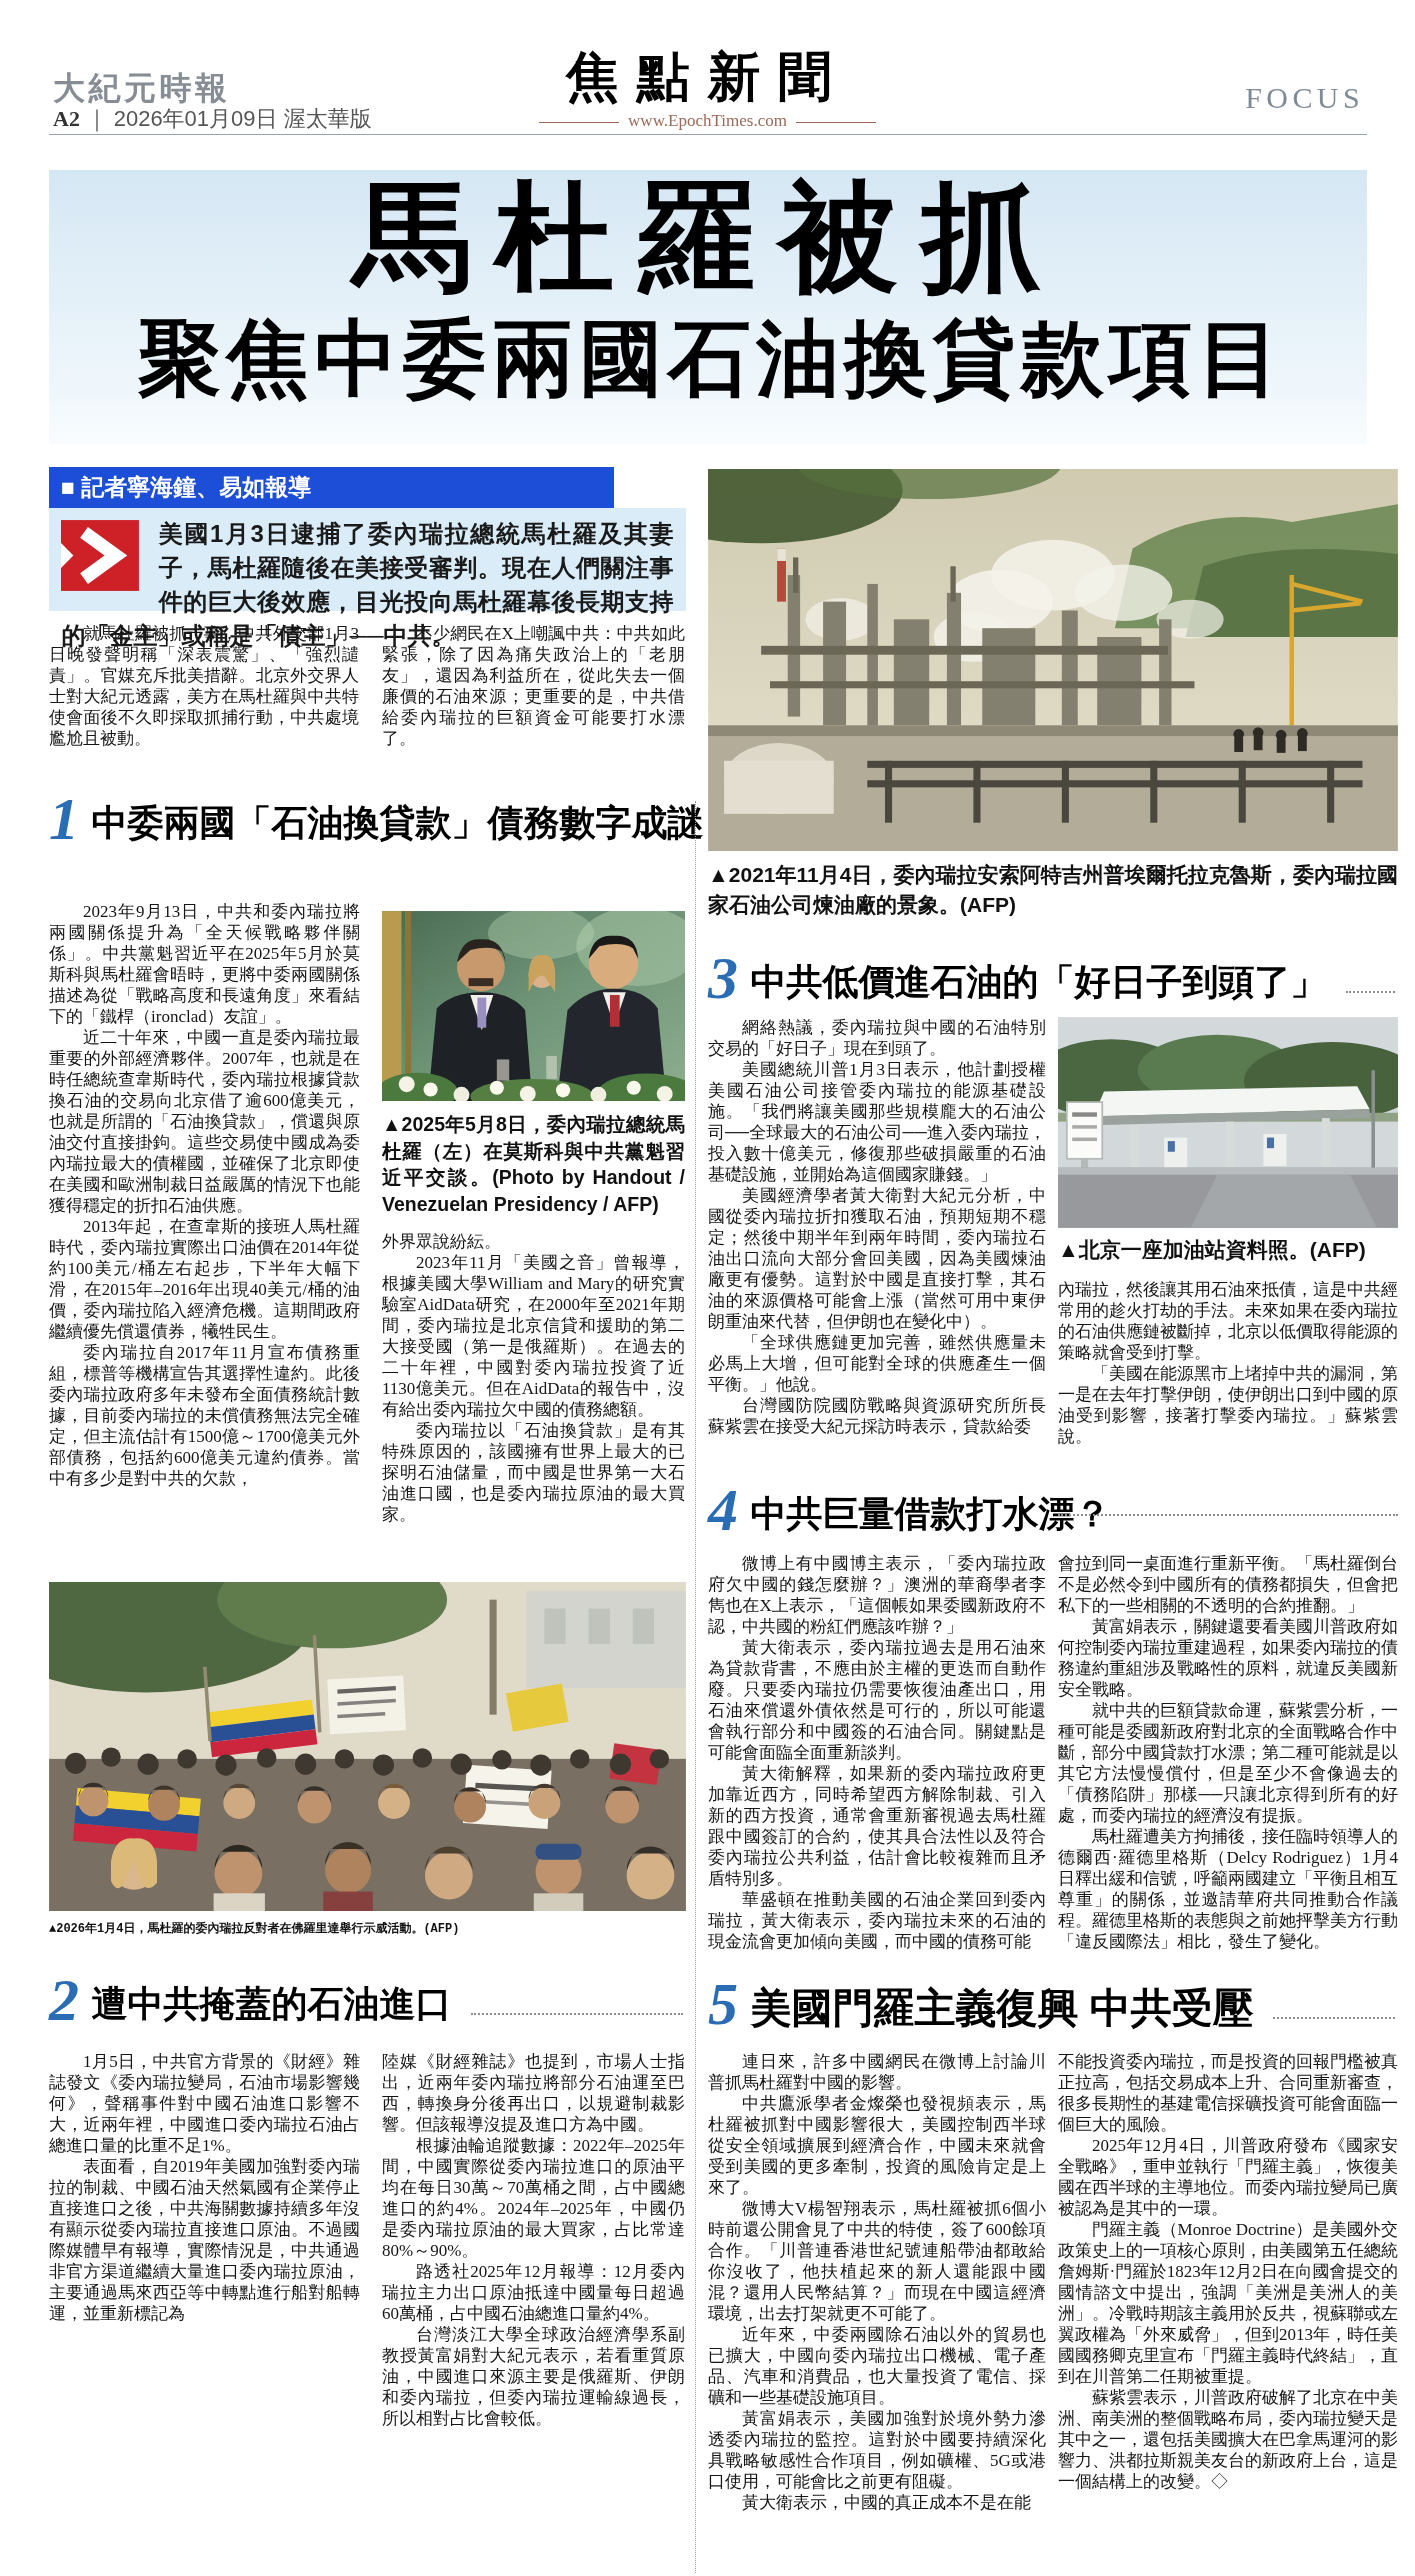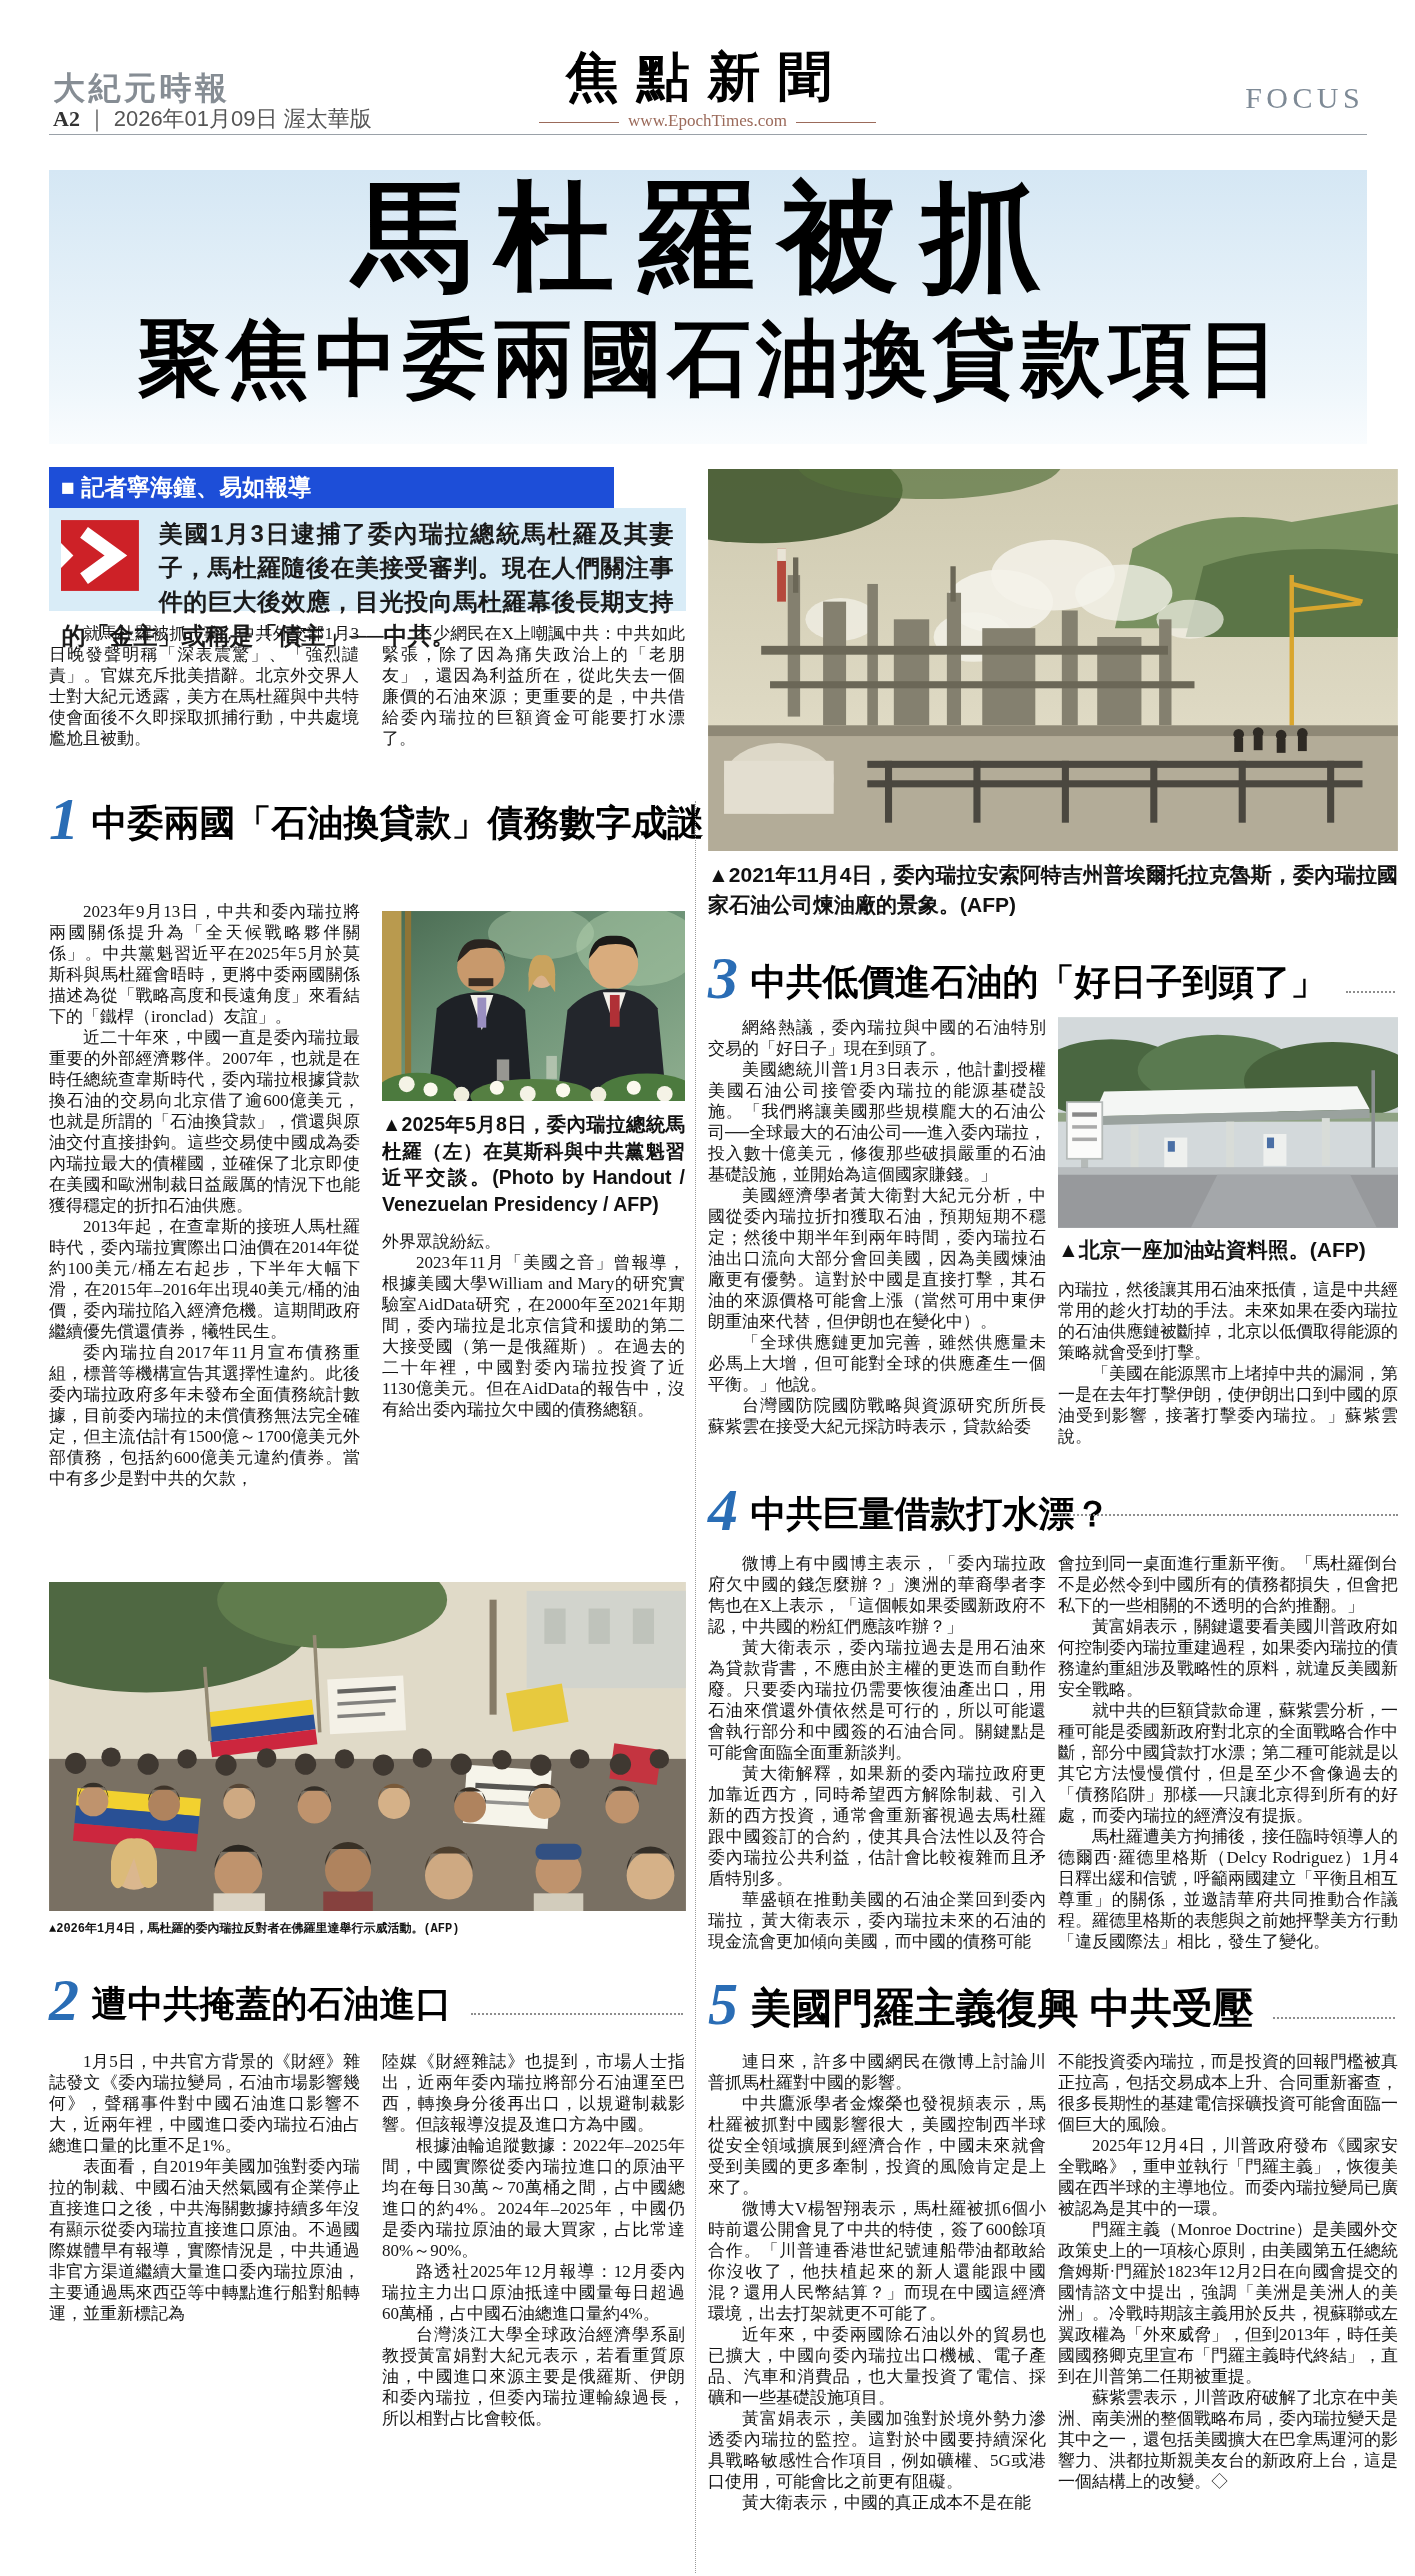--- a/index.html
+++ b/index.html
@@ -151,20 +151,21 @@
         <circle cx="285" cy="200" r="8" fill="#fbf9ee"></circle>
       <circle cx="320" cy="207" r="9" fill="#f5f3e6"></circle>
     </g>
     <rect x="130" y="168" width="14" height="24" fill="#e8e6da" opacity="0.6"></rect>
     <rect x="186" y="164" width="12" height="26" fill="#e8e6da" opacity="0.5"></rect>
   </svg>
   <div class="caption" style="left:382px;top:1111px;width:303px;height:113px;">▲2025年5月8日，委內瑞拉總統馬杜羅（左）在莫斯科與中共黨魁習近平交談。(Photo by Handout / Venezuelan Presidency / AFP)</div>
   <div class="col cont" style="left:382px;top:1231px;width:303px;height:343px;">
       <p>外界眾說紛紜。</p>
       <p>2023年11月「美國之音」曾報導，根據美國大學William and Mary的研究實驗室AidData研究，在2000年至2021年期間，委內瑞拉是北京信貸和援助的第二大接受國（第一是俄羅斯）。在過去的二十年裡，中國對委內瑞拉投資了近1130億美元。但在AidData的報告中，沒有給出委內瑞拉欠中國的債務總額。</p>
+      <p>委內瑞拉以「石油換貸款」是有其特殊原因的，該國擁有世界上最大的已探明石油儲量，而中國是世界第一大石油進口國，也是委內瑞拉原油的最大買家。</p>
     </div>
 
   <svg class="photo" style="left:49px;top:1582px;" width="637" height="329" viewBox="0 0 720 372">
     <rect width="720" height="372" fill="#ded8c8"></rect>
     <ellipse cx="110" cy="40" rx="190" ry="85" fill="#3d5a33"></ellipse>
     <ellipse cx="320" cy="20" rx="130" ry="55" fill="#50703f"></ellipse>
     <rect x="540" y="10" width="180" height="110" fill="#cfd2cd"></rect>
     <rect x="560" y="30" width="24" height="40" fill="#b9bfb9"></rect>
       <rect x="610" y="30" width="24" height="40" fill="#b9bfb9"></rect>
       <rect x="660" y="30" width="24" height="40" fill="#b9bfb9"></rect>

